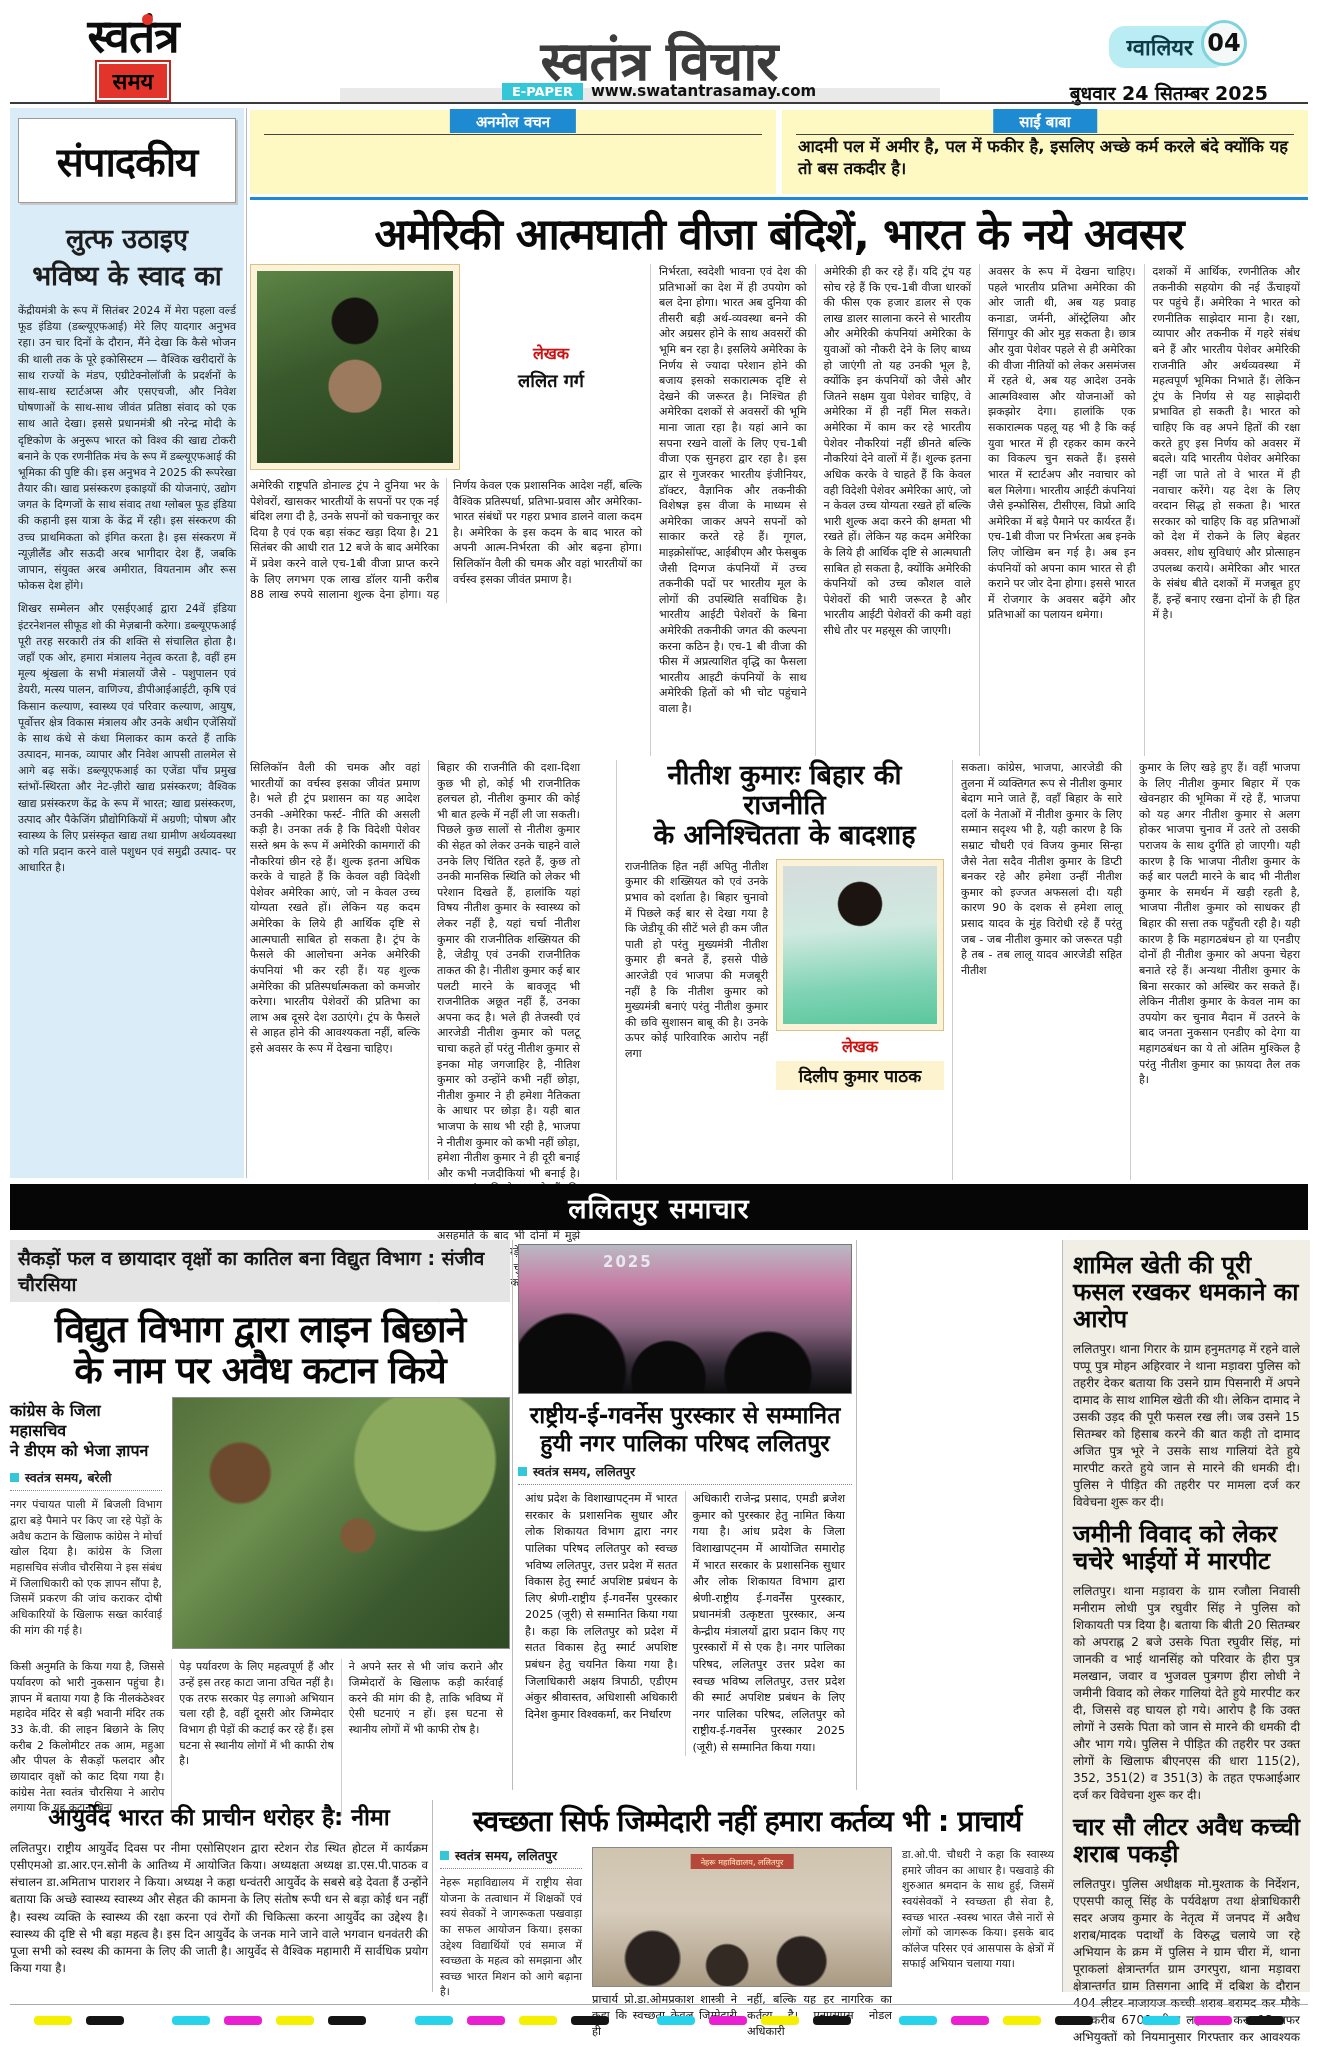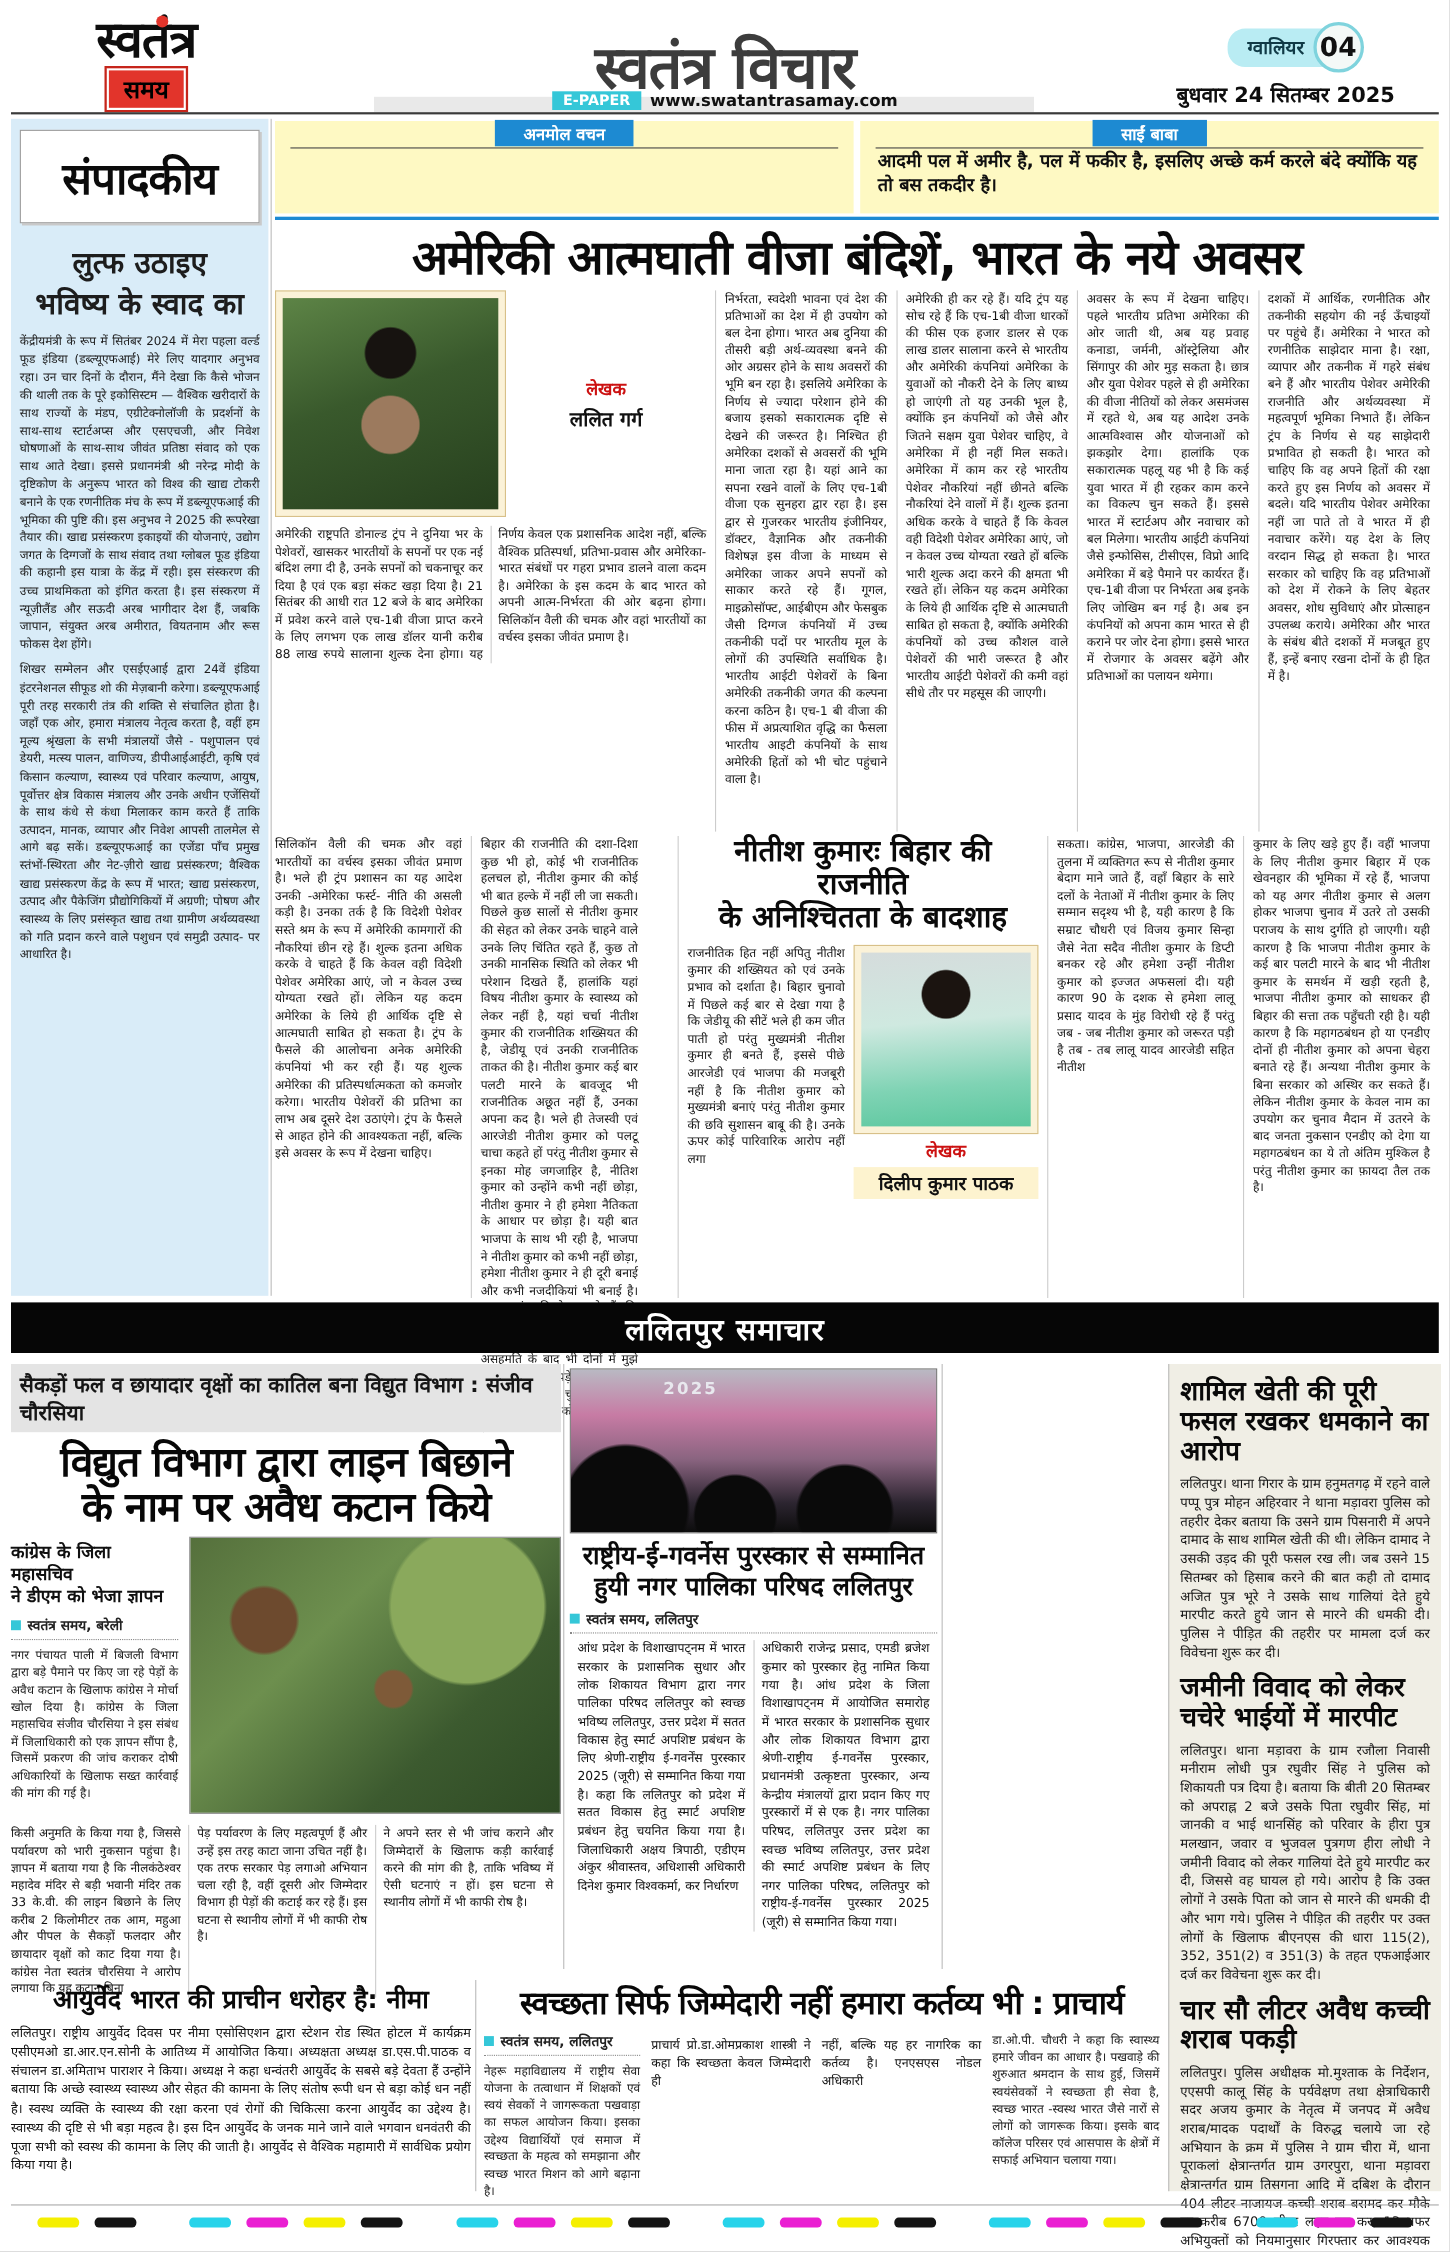--- a/index.html
+++ b/index.html
@@ -14,21 +14,21 @@
   .logo-dot { position:absolute; top:2px; left:104px; width:11px; height:11px; border-radius:50%; background:#e2342b; }
   .logo-bottom { display:inline-block; margin-top:2px; background:#e2342b; color:#000000;
                  font-size:22px; font-weight:900; padding:1px 14px 3px; border:2px solid #fff; outline:2px solid #c5251b; }
   .masthead-title { position:absolute; left:0; right:0; top:16px; text-align:center;
                     font-size:54px; font-weight:900; color:#3c3c3c; letter-spacing:-1px; }
   .epaper-strip { position:absolute; left:330px; top:82px; width:600px; height:14px; background:#e9e9e9; }
   .epaper-row { position:absolute; left:0; right:0; top:76px; text-align:center; font-size:15px; font-weight:700; }
   .epaper-badge { display:inline-block; background:#35c7d8; color:#fff; font-size:13px; font-weight:800;
                   padding:1px 10px; margin-right:8px; vertical-align:middle; }
   .city-wrap { position:absolute; right:40px; top:20px; text-align:center; }
-  .city-pill { display:inline-block; background:#b9ecf3; color:#103a46; font-size:17px; font-weight:800;
+  .city-pill { display:inline-block; background:#b9ecf3; color:#103a46; font-size:22px; font-weight:800;
                padding:5px 36px 7px 18px; border-radius:16px;text-align:center; }
   .page-circle { position:absolute; right:-18px; top:-6px; width:46px; height:46px; border-radius:50%;
                  background:#f4f9f7; border:3px solid #7fd3dd; color:#111; font-size:24px; font-weight:900;
                  line-height:40px; text-align:center; }
   .date-line { margin-top:12px; font-size:19px; font-weight:800; color:#0d0d0d; }
   .header-rule { position:absolute; top:102px; left:10px; width:1298px; height:2px; background:#3a3a3a; }
 
   
   .editorial { position:absolute; top:108px; left:10px; width:234px; height:1070px;
                background:#d9ecf8; padding:10px 8px; }
@@ -326,20 +326,23 @@
     <div class="swach-head">स्वच्छता सिर्फ जिम्मेदारी नहीं हमारा कर्तव्य भी : प्राचार्य</div>
     <div class="swach-row">
       <div class="swach-c1">
         <div class="dateline">
           <span class="cyan-sq"></span>
           <span>स्वतंत्र समय, ललितपुर</span>
         </div>
         <div class="small-body">नेहरू महाविद्यालय में राष्ट्रीय सेवा योजना के तत्वाधान में शिक्षकों एवं स्वयं सेवकों ने जागरूकता पखवाड़ा का सफल आयोजन किया। इसका उद्देश्य विद्यार्थियों एवं समाज में स्वच्छता के महत्व को समझाना और स्वच्छ भारत मिशन को आगे बढ़ाना है।</div>
       </div>
       <div class="swach-mid">
+        <div class="class-photo">
+          <span class="class-banner">नेहरू महाविद्यालय, ललितपुर</span>
+        </div>
         <div class="caption-row">
           <div class="caption-col">प्राचार्य प्रो.डा.ओमप्रकाश शास्त्री ने कहा कि स्वच्छता केवल जिम्मेदारी ही</div>
           <div class="caption-col">नहीं, बल्कि यह हर नागरिक का कर्तव्य है। एनएसएस नोडल अधिकारी</div>
         </div>
       </div>
       <div class="swach-c2 small-body">डा.ओ.पी. चौधरी ने कहा कि स्वास्थ्य हमारे जीवन का आधार है। पखवाड़े की शुरुआत श्रमदान के साथ हुई, जिसमें स्वयंसेवकों ने स्वच्छता ही सेवा है, स्वच्छ भारत -स्वस्थ भारत जैसे नारों से लोगों को जागरूक किया। इसके बाद कॉलेज परिसर एवं आसपास के क्षेत्रों में सफाई अभियान चलाया गया।</div>
     </div>
   </div>
 
   <div class="vrule" style="left:246px; top:108px; height:1070px;"></div>

